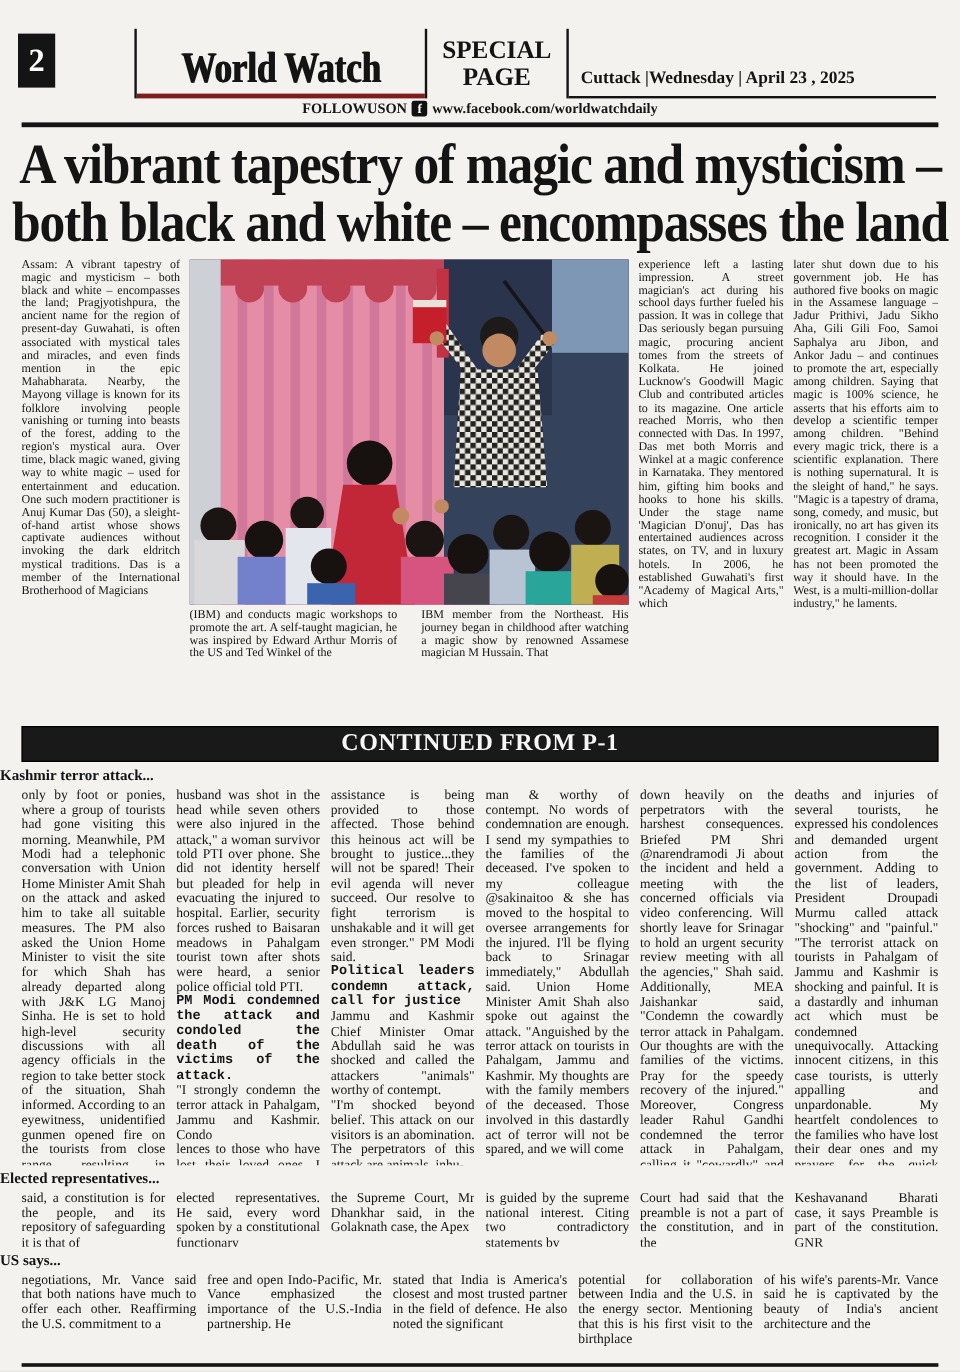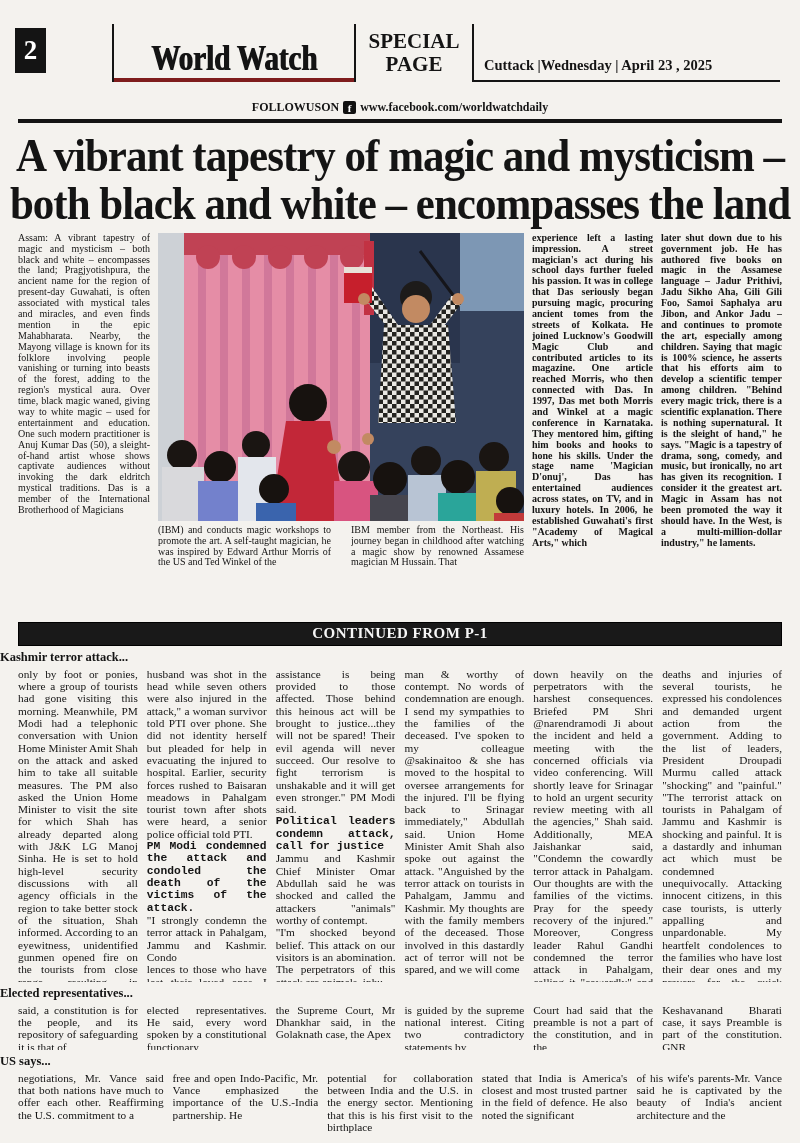--- a/index.html
+++ b/index.html
@@ -24,43 +24,43 @@
   }
   .special-box {
     width:108px; border-left:2px solid #141414; border-right:2px solid #141414;
     display:flex; align-items:center; justify-content:center; text-align:center;
     font-weight:bold; font-size:21px; line-height:1.1; padding:0 4px;
   }
   .date-area {
     width:296px; display:flex; align-items:flex-end; padding:0 0 6px 10px;
     border-bottom:2px solid #141414; font-weight:bold; font-size:14.5px; white-space:nowrap;
   }
-  .follow-row { display:flex; justify-content:center; align-items:center; gap:4px; font-weight:bold; font-size:12px; margin-top:18px; }
+  .follow-row { display:flex; justify-content:center; align-items:center; gap:4px; font-weight:bold; font-size:12px; margin-top:1px; }
   .fb-icon { width:13px; height:13px; background:#111; color:#fff; font-size:11px; font-weight:bold; display:inline-flex; align-items:center; justify-content:center; border-radius:2px; }
   .thick-rule { height:4px; background:#141414; margin:4px 18px 0; }
   
   .headline {
     margin:8px 6px 0; text-align:center;
     font-size:43px; font-weight:bold; line-height:1.02; letter-spacing:-1px;
     transform:scaleY(1.1); transform-origin:top;
   }
   
   .main-story { display:flex; gap:8px; margin:14px 18px 0; height:382px; overflow:hidden; }
   .text-col { font-size:10px; line-height:1.09; text-align:justify; overflow:hidden; }
   .colA { width:132px; flex:none; }
   .mid { width:366px; flex:none; display:flex; flex-direction:column; }
   .photo { height:288px; flex:none; overflow:hidden; background:#8b7c86; }
   .photo svg { display:block; }
   .subcols { display:flex; gap:20px; margin-top:4px; flex:1; overflow:hidden; }
   .subcols .text-col { flex:1; }
-  .colD, .colE { flex:1;font-weight:bold; }
+  .colD, .colE { flex:1; }
   
   .banner {
     margin:7px 18px 0; background:#191919; color:#f6f6f6; text-align:center;
-    font-weight:bold; font-size:15px; letter-spacing:0.5px; padding:2px 0 3px;
+    font-weight:bold; font-size:20px; letter-spacing:0.5px; padding:2px 0 3px;
     border:1px solid #000;
   }
   .center-head { font-weight:bold; font-size:12.5px; margin:4px 0 3px; }
   .six { display:flex; gap:9px; margin:0 18px; }
   .six .col { flex:1; font-size:11.3px; line-height:1.09; text-align:justify; overflow:hidden; }
   .kashmir-sec { height:314px; }
   .elected-sec { height:46px; }
   .us-sec { height:66px; }
   p { margin:0; }
   .b { font-weight:bold;font-family:Liberation Mono, monospace; }
@@ -203,19 +203,19 @@
     <div class="col">the Supreme Court, Mr Dhankhar said, in the Golaknath case, the Apex</div>
     <div class="col">is guided by the supreme national interest. Citing two contradictory statements by</div>
     <div class="col">Court had said that the preamble is not a part of the constitution, and in the</div>
     <div class="col">Keshavanand Bharati case, it says Preamble is part of the constitution. GNR</div>
   </section>
 
   <h2 class="center-head">US says...</h2>
   <section class="six us-sec">
     <div class="col">negotiations, Mr. Vance said that both nations have much to offer each other. Reaffirming the U.S. commitment to a</div>
     <div class="col">free and open Indo-Pacific, Mr. Vance emphasized the importance of the U.S.-India partnership. He</div>
+    <div class="col">stated that India is America's closest and most trusted partner in the field of defence. He also noted the significant</div>
     <div class="col">potential for collaboration between India and the U.S. in the energy sector. Mentioning that this is his first visit to the birthplace</div>
-    <div class="col">stated that India is America's closest and most trusted partner in the field of defence. He also noted the significant</div>
     <div class="col">of his wife's parents-Mr. Vance said he is captivated by the beauty of India's ancient architecture and the</div>
   </section>
 
   <div class="bottom-rule"></div>
 </div>
 
 </body></html>

